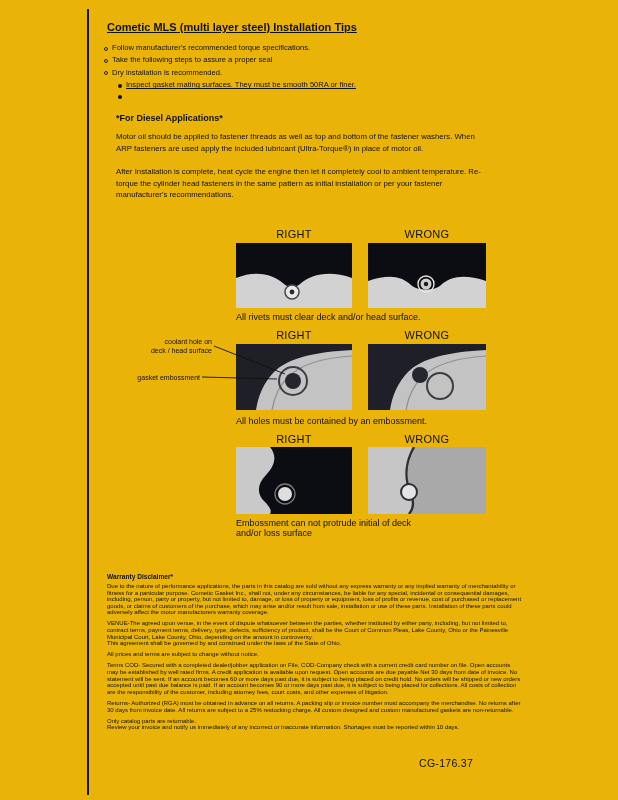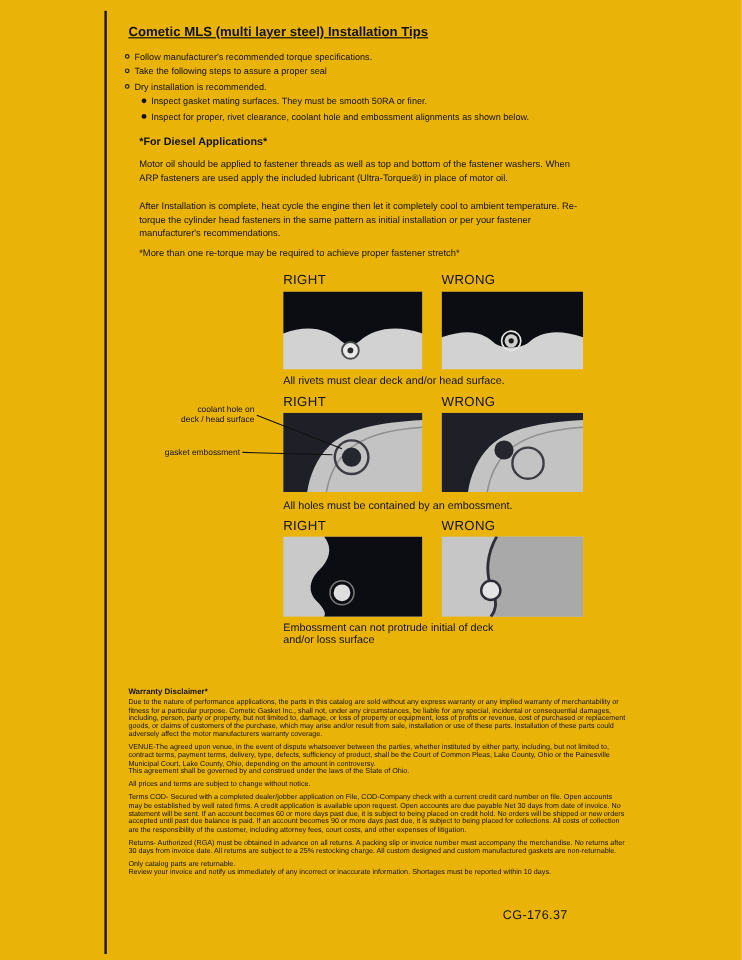--- a/index.html
+++ b/index.html
@@ -4,32 +4,32 @@
 <style>
   * { box-sizing: border-box; margin: 0; padding: 0; }
   html, body { width: 618px; height: 800px; }
   body { background: #ffffff; font-family: "Liberation Sans", sans-serif; color: #111; }
   .page { position: relative; width: 618px; height: 800px; background: #eab308; overflow: hidden; }
   .spine { position: absolute; left: 87px; top: 9px; width: 2px; height: 786px; background: #151515; }
 
   .title { position: absolute; left: 107px; top: 21px; font-size: 11px; font-weight: bold; text-decoration: underline; }
 
   .tips { position: absolute; left: 104px; top: 43px; width: 480px; }
-  .tip { display: flex; align-items: flex-start; font-size: 7.6px; line-height: 9px; margin-bottom: 3.4px; }
-  .tip.sub { margin-left: 14px; }
+  .tip { display: flex; align-items: center; font-size: 7.6px; line-height: 9px; margin-bottom: 3.4px; }
+  .tip.sub { margin-left: 14px; text-decoration: underline; }
   .bullet-open { width: 4px; height: 4px; border: 1px solid #222; border-radius: 50%; margin: 2px 4px 0 0; flex: none; }
   .bullet-filled { width: 4px; height: 4px; background: #111; border-radius: 50%; margin: 2px 4px 0 0; flex: none; }
 
   .diesel-heading { position: absolute; left: 116px; top: 113px; font-size: 9px; font-weight: bold; }
   .diesel-para1 { position: absolute; left: 116px; top: 131px; width: 372px; font-size: 7.8px; line-height: 11.5px; }
   .diesel-para2 { position: absolute; left: 116px; top: 166px; width: 372px; font-size: 7.8px; line-height: 11.5px; }
   .diesel-note  { position: absolute; left: 116px; top: 206px; font-size: 7.8px; }
 
   .diagrams { position: absolute; left: 0; top: 228px; width: 618px; height: 318px; }
-  .dg-head { position: absolute; font-size: 11px; letter-spacing: 0.3px; }
+  .dg-head { position: absolute; font-size: 11px; letter-spacing: 0.3px; text-align: center; }
   .h-r1l { left: 236px; top: 0;     width: 116px; }
   .h-r1r { left: 368px; top: 0;     width: 118px; }
   .h-r2l { left: 236px; top: 101px; width: 116px; }
   .h-r2r { left: 368px; top: 101px; width: 118px; }
   .h-r3l { left: 236px; top: 205px; width: 116px; }
   .h-r3r { left: 368px; top: 205px; width: 118px; }
   .panel { position: absolute; }
   .panel svg { display: block; }
   .p-r1l { left: 236px; top: 15px; }
   .p-r1r { left: 368px; top: 15px; }
@@ -72,28 +72,26 @@
     <div class="tip">
       <span class="bullet-open"></span>
       <span>Dry installation is recommended.</span>
     </div>
     <div class="tip sub">
       <span class="bullet-filled"></span>
       <span>Inspect gasket mating surfaces.  They must be smooth 50RA or finer.</span>
     </div>
     <div class="tip sub">
       <span class="bullet-filled"></span>
-      <span>Inspect for proper, rivet clearance, coolant hole and embossment alignments as shown below.</span>
     </div>
   </div>
 
   <div class="diesel-heading">*For Diesel Applications*</div>
   <div class="diesel-para1">Motor oil should be applied to fastener threads as well as top and bottom of the fastener washers. When ARP fasteners are used apply the included lubricant (Ultra-Torque®) in place of motor oil.</div>
   <div class="diesel-para2">After Installation is complete, heat cycle the engine then let it completely cool to ambient temperature. Re-torque the cylinder head fasteners in the same pattern as initial installation or per your fastener manufacturer's recommendations.</div>
-  <div class="diesel-note">*More than one re-torque may be required to achieve proper fastener stretch*</div>
 
   <div class="diagrams">
 
     <div class="dg-head h-r1l">RIGHT</div>
     <div class="dg-head h-r1r">WRONG</div>
 
     <div class="panel p-r1l">
       <svg width="116" height="65" viewBox="0 0 116 65">
         <rect width="116" height="65" fill="#d2d2d2"></rect>
         <path d="M0,0 H116 V35 C94,27 75,31 64,41 C60,45 52,45 48,41 C37,31 20,27 0,35 Z" fill="#0c0c13"></path>

